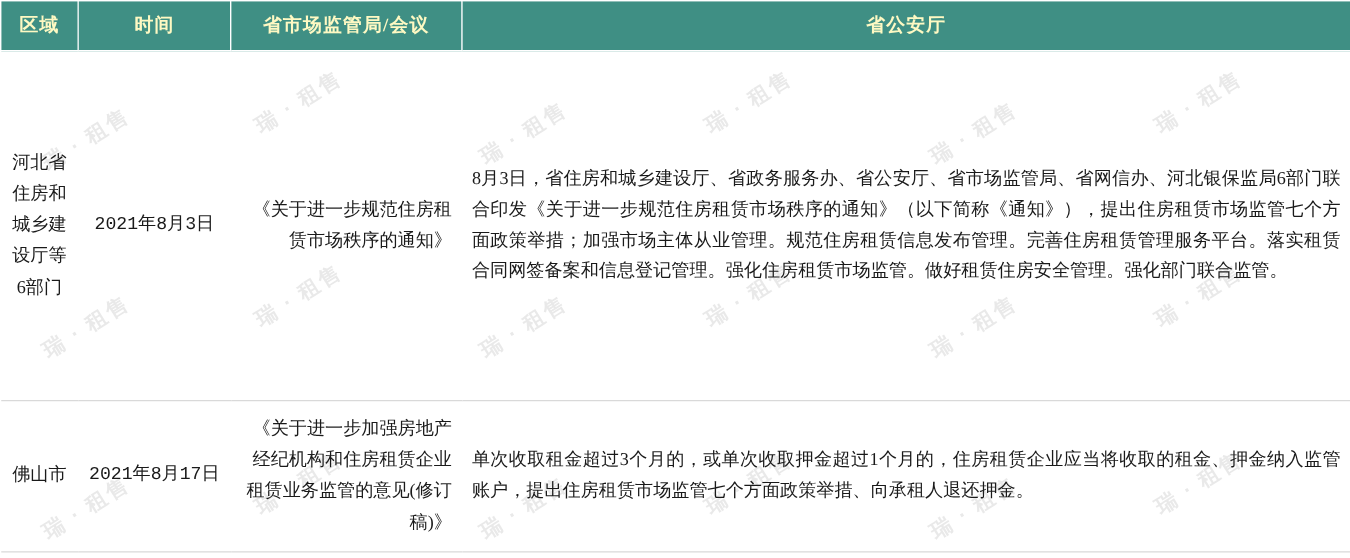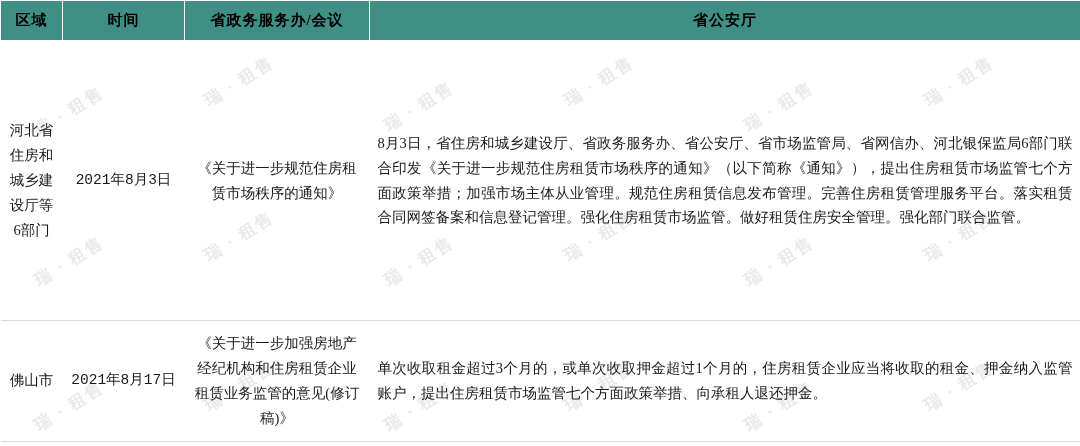--- a/index.html
+++ b/index.html
@@ -24,21 +24,21 @@
   table.policy-table {
     border-collapse: collapse;
     width: 1080px;
     table-layout: fixed;
     position: relative;
     z-index: 2;
     background: transparent;
   }
   table.policy-table thead th {
     background: #3f8f84;
-    color: #000000;
+    color: #fef9c3;
     font-weight: bold;
     font-size: 15px;
     text-align: center;
     vertical-align: middle;
     padding: 10px 6px;
     border: 1px solid #ffffff;
     letter-spacing: 1px;
     height: 38px;
     box-sizing: border-box;
   }
@@ -61,21 +61,21 @@
     text-align: center;
     padding-left: 6px;
     padding-right: 4px;
     word-break: break-all;
   }
   td.cell-time {
     text-align: center;
     font-family: Liberation Mono, monospace;
   }
   td.cell-policy {
-    text-align: center;
+    text-align: right;
     padding-left: 8px;
     padding-right: 8px;
   }
   td.cell-content {
     text-align: justify;
     text-justify: inter-ideograph;
     padding-left: 10px;
     padding-right: 14px;
     line-height: 1.78;
   }
@@ -132,21 +132,21 @@
     <colgroup>
       <col class="col-region">
       <col class="col-time">
       <col class="col-policy">
       <col class="col-content">
     </colgroup>
     <thead>
       <tr>
         <th>区域</th>
         <th>时间</th>
-        <th>省政务服务办/会议</th>
+        <th>省市场监管局/会议</th>
         <th>省公安厅</th>
       </tr>
     </thead>
     <tbody>
       <tr class="row-1">
         <td class="cell-region">河北省住房和城乡建设厅等6部门</td>
         <td class="cell-time">2021年8月3日</td>
         <td class="cell-policy">《关于进一步规范住房租赁市场秩序的通知》</td>
         <td class="cell-content">8月3日，省住房和城乡建设厅、省政务服务办、省公安厅、省市场监管局、省网信办、河北银保监局6部门联合印发《关于进一步规范住房租赁市场秩序的通知》（以下简称《通知》），提出住房租赁市场监管七个方面政策举措；加强市场主体从业管理。规范住房租赁信息发布管理。完善住房租赁管理服务平台。落实租赁合同网签备案和信息登记管理。强化住房租赁市场监管。做好租赁住房安全管理。强化部门联合监管。</td>
       </tr>

